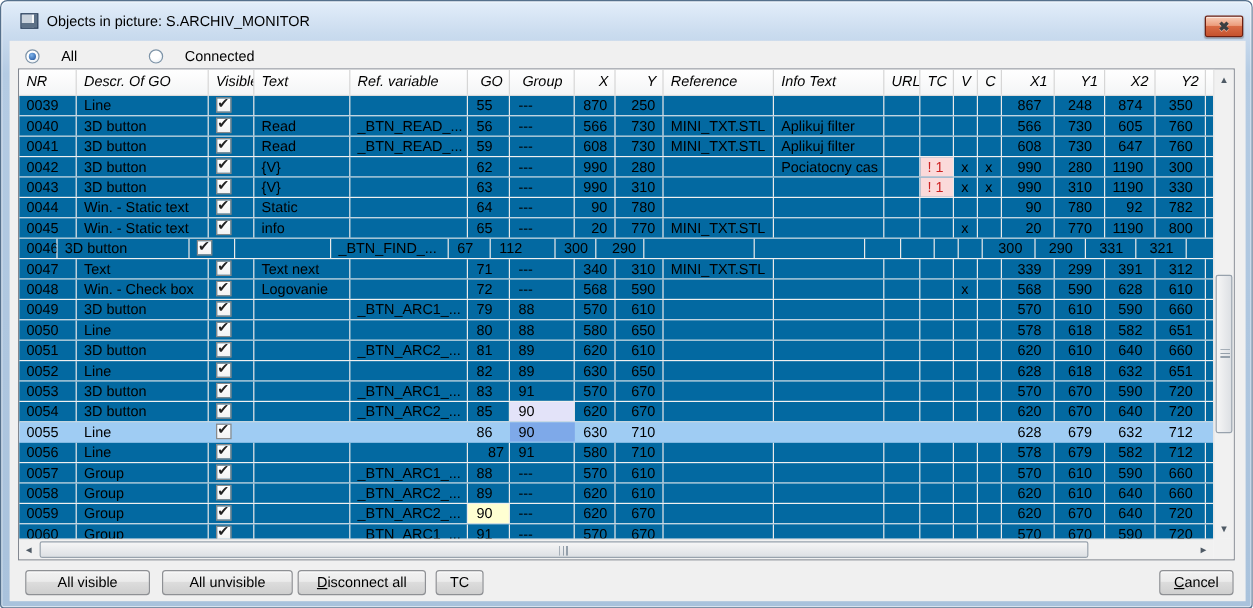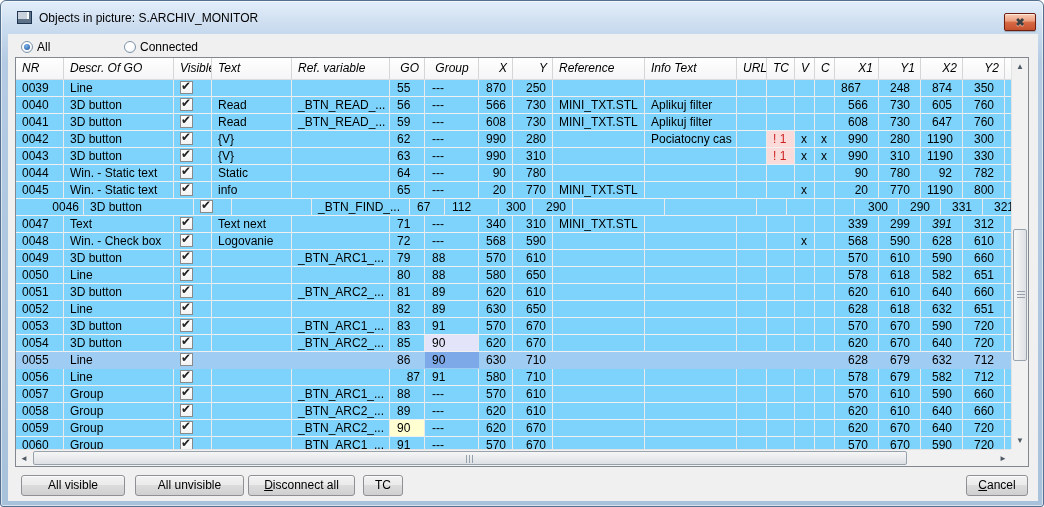--- a/index.html
+++ b/index.html
@@ -18,37 +18,37 @@
   .title{white-space:nowrap;}
   .close-btn{position:absolute;top:12px;right:7px;width:32px;height:18px;border:1px solid #6e1f10;border-radius:2px;
     background:linear-gradient(180deg,#f8cdb8 0%,#ec9d7d 45%,#d96b45 50%,#c5522e 100%);
     box-shadow:inset 0 1px 0 rgba(255,255,255,.55),0 1px 1px rgba(0,0,0,.25);
     display:flex;align-items:center;justify-content:center;color:#3c3f42;font-size:11px;font-weight:bold;
     text-shadow:0 1px 0 rgba(255,255,255,.45);cursor:default;}
   .client{position:absolute;left:7px;top:33px;width:1030px;height:467px;background:#f0f0f0;}
 
   
   .radio-item{position:absolute;top:5px;display:flex;align-items:center;height:15px;}
-  .radio-item .lbl{margin-left:4px;}
+  .radio-item .lbl{margin-left:18px;}
   .radio{width:12px;height:12px;border-radius:50%;border:1px solid #7e94a8;position:relative;
     background:radial-gradient(circle at 40% 35%,#ffffff 0 45%,#dde6ee 100%);}
   .radio.sel::after{content:"";position:absolute;left:2px;top:2px;width:6px;height:6px;border-radius:50%;
     background:radial-gradient(circle at 38% 32%,#7db4ec,#1d4f99);}
   .radio-all{left:13px;}
   .radio-connected{left:116px;}
 
   
   .table{position:absolute;left:7px;top:23px;width:1014px;height:410px;border:1px solid #828790;background:#ffffff;}
   .thead{position:absolute;left:0;top:0;width:995px;height:22px;display:flex;overflow:hidden;
     background:linear-gradient(180deg,#ffffff,#f4f5f6);border-bottom:1px solid #dcdcdc;}
   .hcell{height:22px;line-height:21px;padding:0 5px 0 6px;border-right:1px solid #d6d6d6;
     white-space:nowrap;overflow:hidden;flex:0 0 auto;font-style:italic;}
   .hcell.filler{flex:1 1 auto;border-right:none;}
   .tbody{position:absolute;left:0;top:22px;width:995px;height:369px;overflow:hidden;}
-  .trow{display:flex;width:995px;height:17px;border-bottom:1px solid #f0f0f0;background:#7dd3fc;}
+  .trow{display:flex;width:995px;height:17px;border-bottom:1px solid #f0f0f0;background:#0369a1;}
   .cell{height:16px;line-height:15px;padding:1px 4px 0 6px;border-right:1px solid #eaeaea;
     white-space:nowrap;overflow:hidden;flex:0 0 auto;}
   .cell.filler{flex:1 1 auto;border-right:none;}
   .col-go,.col-group{padding-left:7px;}
   .col-x,.col-y{padding-right:6px;}
   .col-x1,.col-y1,.col-x2,.col-y2{padding-right:10px;}
   .trow.selected{background:#9fccf3;border-bottom-color:#9fccf3;}
   .trow.selected .cell{border-right-color:transparent;}
   .hl-lavender{background:#e3e3f9;}
   .hl-yellow{background:#ffffd2;}
@@ -147,21 +147,21 @@
             <div class="cell col-go" style="width: 35px; text-align: left;">55</div>
             <div class="cell col-group" style="width: 54px; text-align: left;">---</div>
             <div class="cell col-x" style="width: 34px; text-align: right;">870</div>
             <div class="cell col-y" style="width: 40px; text-align: right;">250</div>
             <div class="cell col-reference" style="width: 92px; text-align: left;"></div>
             <div class="cell col-info" style="width: 92px; text-align: left;"></div>
             <div class="cell col-url" style="width: 30px; text-align: left;"></div>
             <div class="cell col-tc" style="width: 28px; text-align: left;"></div>
             <div class="cell col-v" style="width: 20px; text-align: left;"></div>
             <div class="cell col-c" style="width: 20px; text-align: left;"></div>
-            <div class="cell col-x1" style="width: 44px; ">867</div>
+            <div class="cell col-x1" style="width: 44px; text-align: right;">867</div>
             <div class="cell col-y1" style="width: 42px; text-align: right;">248</div>
             <div class="cell col-x2" style="width: 42px; text-align: right;">874</div>
             <div class="cell col-y2" style="width: 42px; text-align: right;">350</div>
             <div class="cell filler"></div>
           </div>
           <div class="trow">
             <div class="cell col-nr" style="width: 48px; text-align: left;">0040</div>
             <div class="cell col-descr" style="width: 110px; text-align: left;">3D button</div>
             <div class="cell col-visible" style="width: 38px; text-align: left;">
               <div class="cb checked"></div>
@@ -298,21 +298,21 @@
             <div class="cell col-tc" style="width: 28px; text-align: left;"></div>
             <div class="cell col-v" style="width: 20px; text-align: left;">x</div>
             <div class="cell col-c" style="width: 20px; text-align: left;"></div>
             <div class="cell col-x1" style="width: 44px; text-align: right;">20</div>
             <div class="cell col-y1" style="width: 42px; text-align: right;">770</div>
             <div class="cell col-x2" style="width: 42px; text-align: right;">1190</div>
             <div class="cell col-y2" style="width: 42px; text-align: right;">800</div>
             <div class="cell filler"></div>
           </div>
           <div class="trow">
-            <div class="cell col-nr" style="width: 68px; text-align: right;">0046</div>
+            <div class="cell col-nr" style="width: 32px; text-align: right;">0046</div>
             <div class="cell col-descr" style="width: 110px; text-align: left;">3D button</div>
             <div class="cell col-visible" style="width: 38px; text-align: left;">
               <div class="cb checked"></div>
             </div>
             <div class="cell col-text" style="width: 80px; text-align: left;"></div>
             <div class="cell col-ref" style="width: 98px; text-align: left;">_BTN_FIND_...</div>
             <div class="cell col-go" style="width: 35px; text-align: left;">67</div>
             <div class="cell col-group" style="width: 54px; text-align: left;">112</div>
             <div class="cell col-x" style="width: 34px; text-align: right;">300</div>
             <div class="cell col-y" style="width: 40px; text-align: right;">290</div>
@@ -341,21 +341,21 @@
             <div class="cell col-x" style="width: 34px; text-align: right;">340</div>
             <div class="cell col-y" style="width: 40px; text-align: right;">310</div>
             <div class="cell col-reference" style="width: 92px; text-align: left;">MINI_TXT.STL</div>
             <div class="cell col-info" style="width: 92px; text-align: left;"></div>
             <div class="cell col-url" style="width: 30px; text-align: left;"></div>
             <div class="cell col-tc" style="width: 28px; text-align: left;"></div>
             <div class="cell col-v" style="width: 20px; text-align: left;"></div>
             <div class="cell col-c" style="width: 20px; text-align: left;"></div>
             <div class="cell col-x1" style="width: 44px; text-align: right;">339</div>
             <div class="cell col-y1" style="width: 42px; text-align: right;">299</div>
-            <div class="cell col-x2" style="width: 42px; text-align: right; font-style: italic;">391</div>
+            <div class="cell col-x2" style="width: 42px; text-align: right;">391</div>
             <div class="cell col-y2" style="width: 42px; text-align: right;">312</div>
             <div class="cell filler"></div>
           </div>
           <div class="trow">
             <div class="cell col-nr" style="width: 48px; text-align: left;">0048</div>
             <div class="cell col-descr" style="width: 110px; text-align: left;">Win. - Check box</div>
             <div class="cell col-visible" style="width: 38px; text-align: left;">
               <div class="cb checked"></div>
             </div>
             <div class="cell col-text" style="width: 80px; text-align: left;">Logovanie</div>

